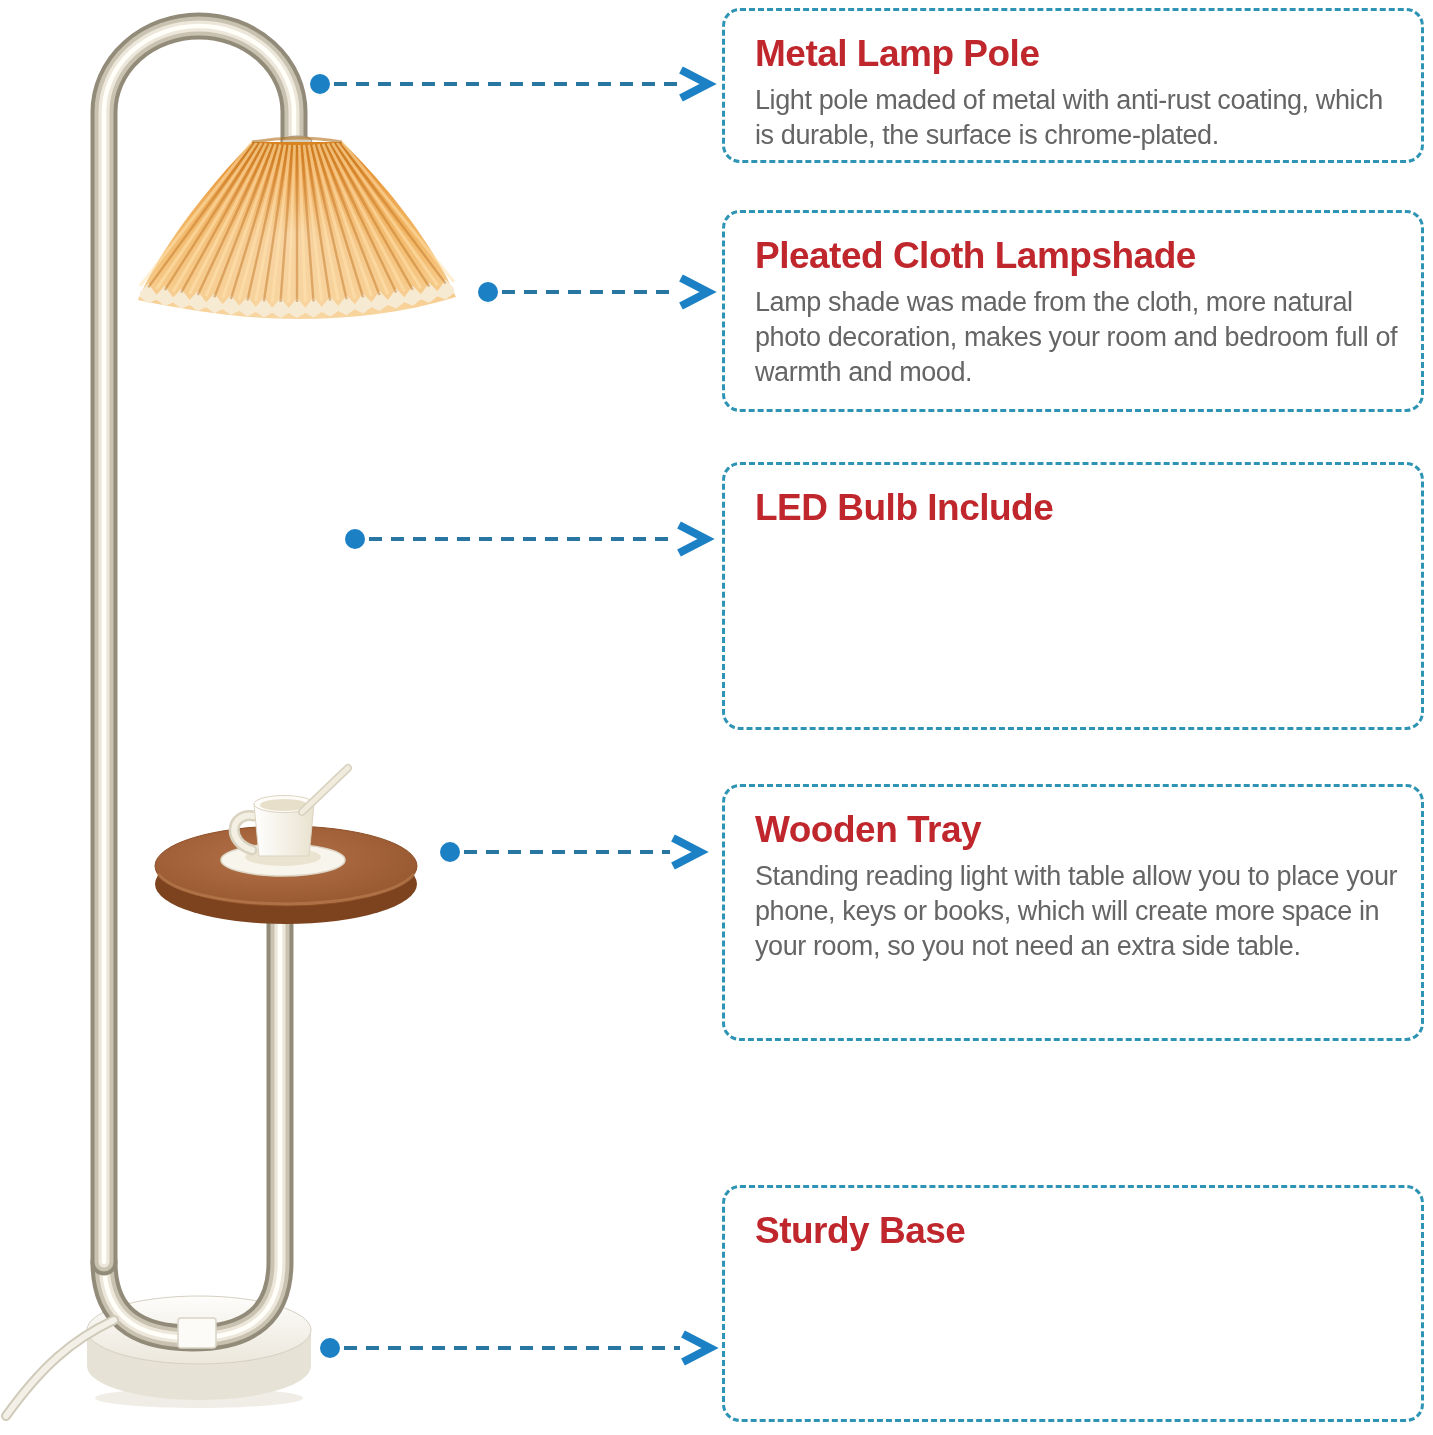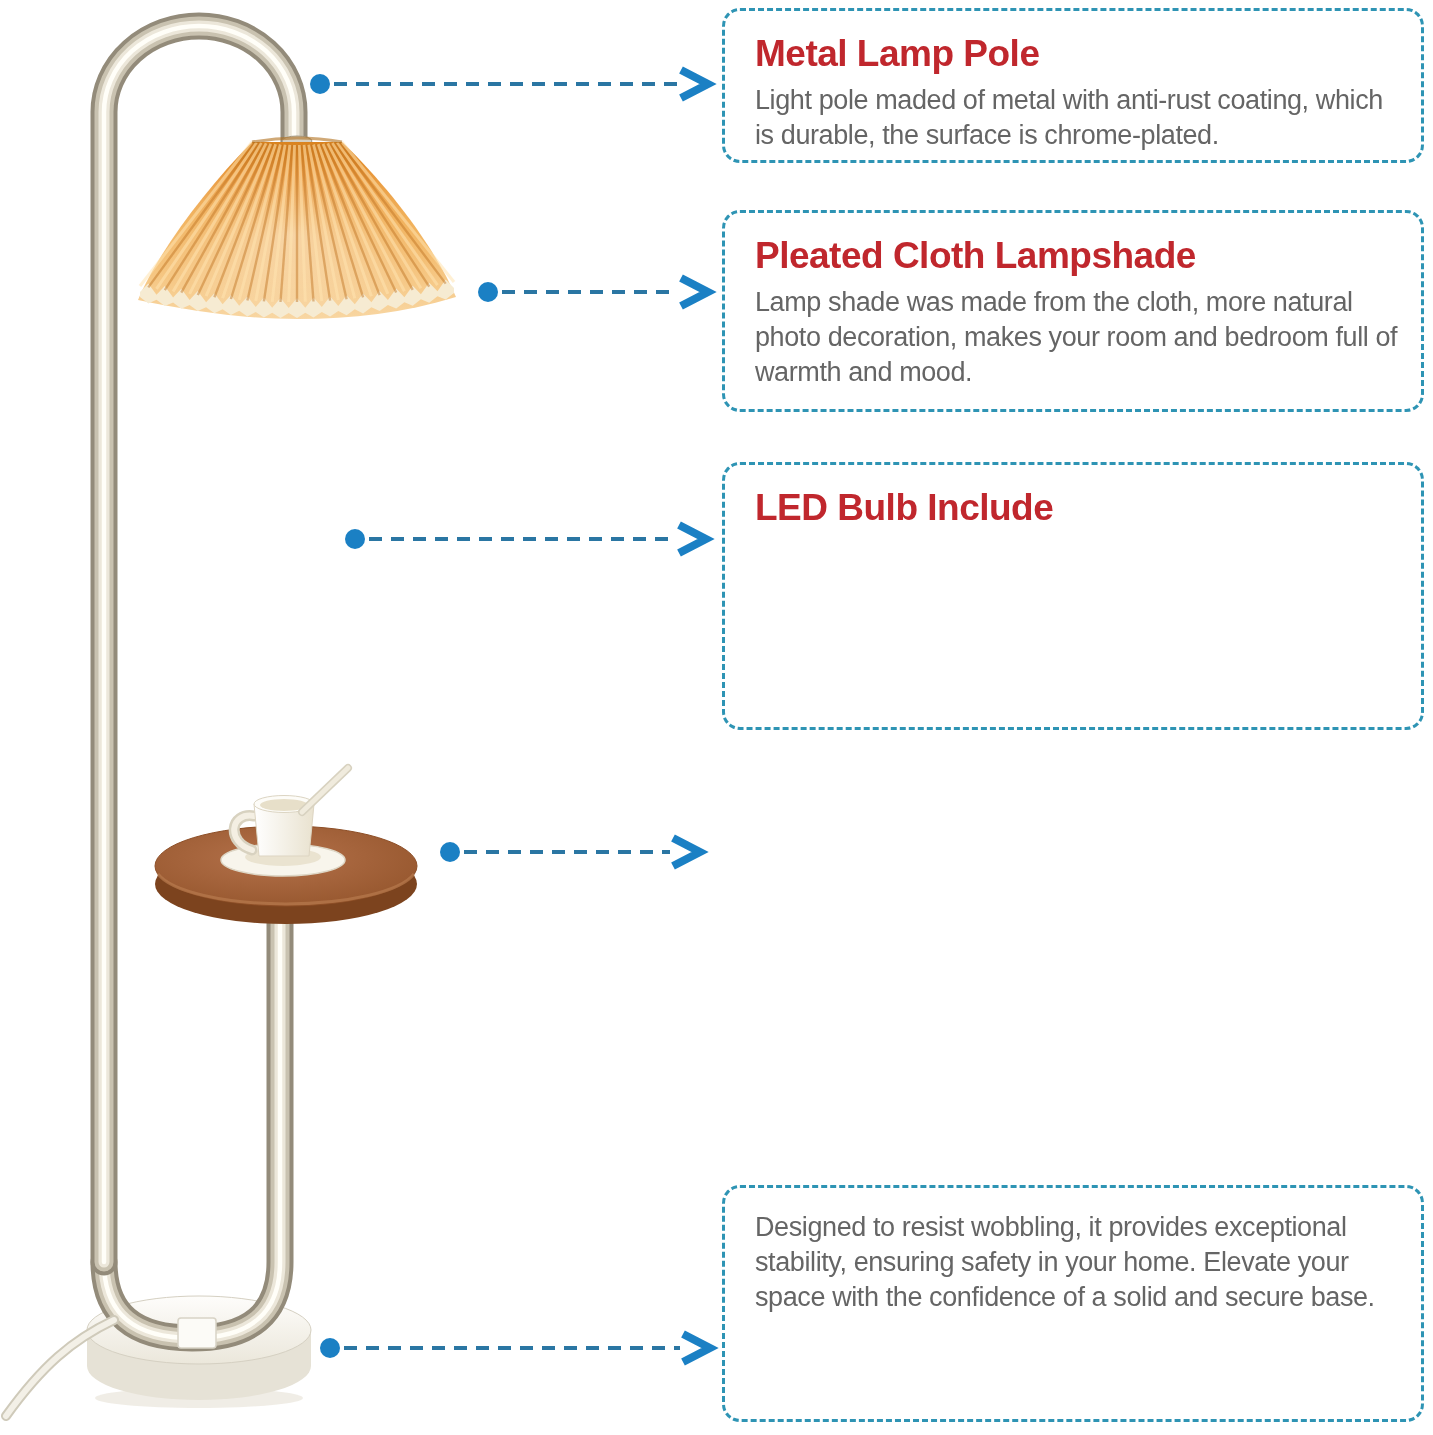--- a/index.html
+++ b/index.html
@@ -207,18 +207,22 @@
 
   <section class="callout" style="top:8px;height:155px">
     <h2 class="callout-title">Metal Lamp Pole</h2>
     <p class="callout-body">Light pole maded of metal with anti-rust coating, which is durable, the surface is chrome-plated.</p>
   </section>
 
   <section class="callout" style="top:462px;height:268px">
     <h2 class="callout-title">LED Bulb Include</h2>
   </section>
 
+  <section class="callout" style="top:784px;height:257px">
+    <h2 class="callout-title">Wooden Tray</h2>
+    <p class="callout-body">Standing reading light with table allow you to place your phone, keys or books, which will create more space in your room, so you not need an extra side table.</p>
+  </section>
 
   <section class="callout" style="top:1185px;height:237px">
-    <p class="callout-body">Designed to resist wobbling, it provides exceptional stability, ensuring safety in your home. Elevate your space with the confidence of a solid and secure base.</p>
+    <h2 class="callout-title">Sturdy Base</h2>
   </section>
 
 </div>
 
 </body></html>

